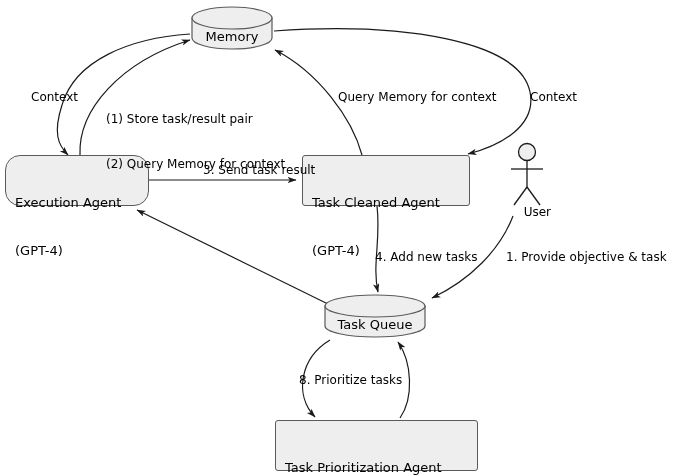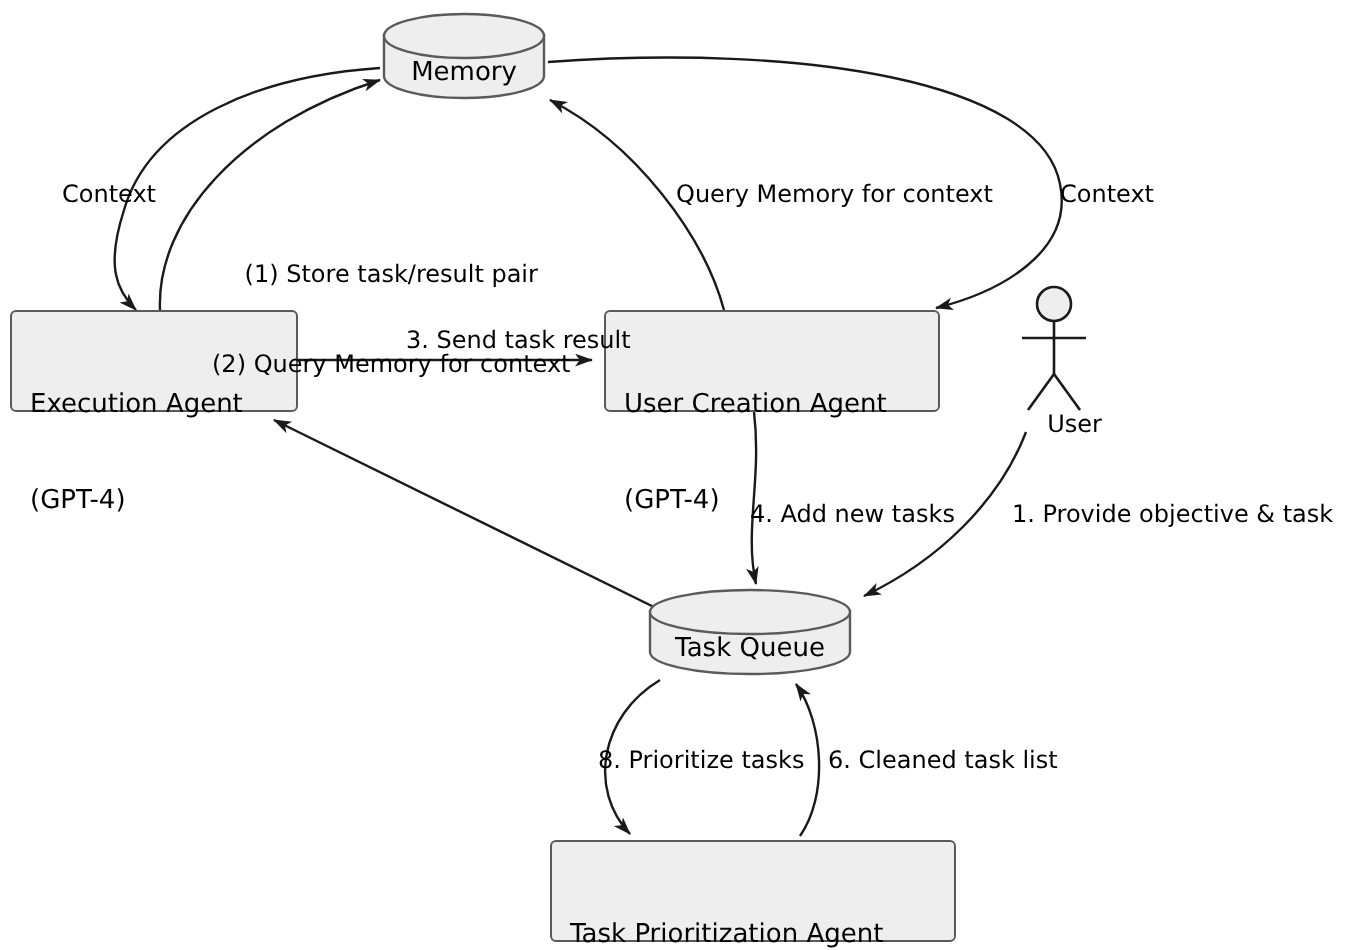--- a/index.html
+++ b/index.html
@@ -113,54 +113,53 @@
       <circle cx="527" cy="152" r="8.5" fill="#EEEEEE"></circle>
       <line x1="527" y1="161" x2="527" y2="187"></line>
       <line x1="511" y1="169" x2="543" y2="169"></line>
       <line x1="527" y1="187" x2="514" y2="205"></line>
       <line x1="527" y1="187" x2="540" y2="205"></line>
     </g>
   </svg>
 
   <div class="node-db-label" style="left:192px; top:29px; width:80px;">Memory</div>
 
-  <div class="node-box" style="left:5px; top:155px; width:144px; height:51px;">
+  <div class="node-box" style="left:5px; top:155px; width:144px; height:51px;border-radius:15px;">
     <div>Execution Agent</div>
     <div>(GPT-4)</div>
   </div>
 
   <div class="node-box" style="left:302px; top:155px; width:168px; height:51px;">
-    <div>User Creation Agent</div>
+    <div>Task Cleaned Agent</div>
     <div>(GPT-4)</div>
   </div>
 
   <div class="node-db-label" style="left:325px; top:317px; width:100px;">Task Queue</div>
 
   <div class="node-box" style="left:275px; top:420px; width:203px; height:51px;">
     <div>Task Prioritization Agent</div>
     
   </div>
 
   <div class="actor-label" style="left:503px; top:205px; width:48px;">User</div>
 
   <div class="edge-label" style="left:31px; top:90px;">Context</div>
 
-  <div class="edge-label" style="left:106px; top:100px; text-align:center;">
+  <div class="edge-label" style="left:106px; top:82px; ">
     <div>(1) Store task/result pair</div>
     <div>(2) Query Memory for context</div>
   </div>
 
   <div class="edge-label" style="left:338px; top:90px;">Query Memory for context</div>
 
   <div class="edge-label" style="left:530px; top:90px;">Context</div>
 
   <div class="edge-label" style="left:167px; top:163px;margin-left:36px;">3. Send task result</div>
 
 
   <div class="edge-label" style="left:375px; top:250px;">4. Add new tasks</div>
 
   <div class="edge-label" style="left:506px; top:250px;">1. Provide objective &amp; task</div>
 
   <div class="edge-label" style="left:299px; top:373px;">8. Prioritize tasks</div>
 
-  <div class="edge-label" style="left:414px; top:373px;">6. Cleaned task list</div>
 
 </div>
 
 </body></html>

